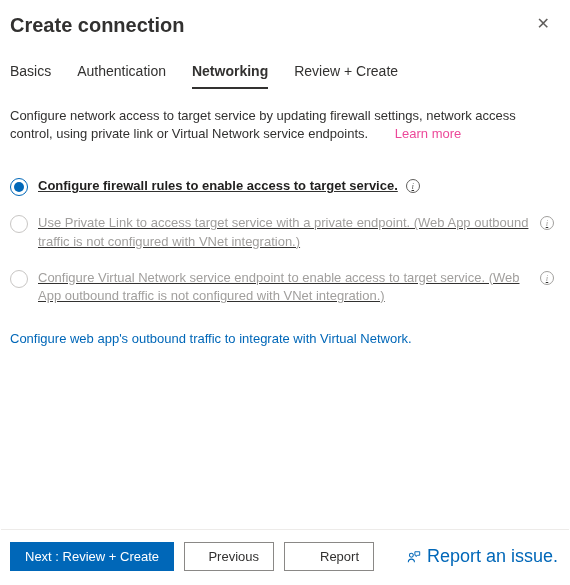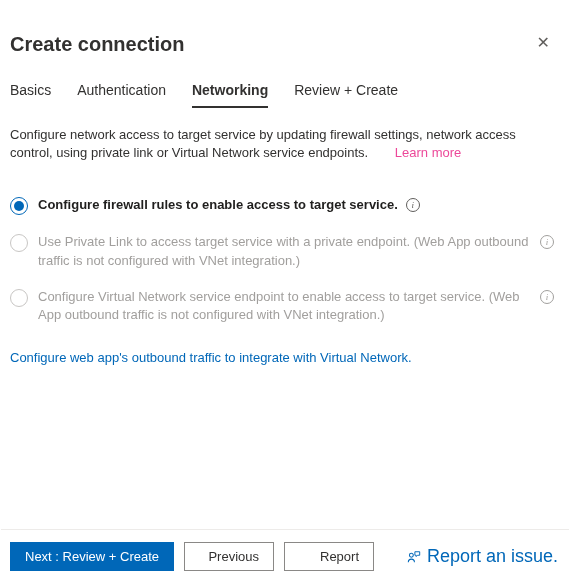--- a/index.html
+++ b/index.html
@@ -12,21 +12,20 @@
       height: 585px;
       display: flex;
       flex-direction: column;
       background: #fff;
     }
     .header {
       display: flex;
       justify-content: space-between;
       align-items: flex-start;
       padding: 14px 18px 0 10px;
-      margin-top: 19px;
     }
     .title {
       font-size: 20px;
       font-weight: 600;
       color: #323130;
     }
     .close-btn {
       font-size: 16px;
       color: #605e5c;
       cursor: pointer;
@@ -96,20 +95,21 @@
     }
     .radio.disabled {
       border: 1px solid #c8c6c4;
       cursor: default;
     }
     .opt-body {
       flex: 1;
       display: flex;
       align-items: flex-start;
       gap: 8px;
+      text-decoration: underline;
     }
     .opt-label {
       font-size: 13px;
       line-height: 1.4;
     }
     .opt-label.bold { font-weight: 600; color: #201f1e; }
     .opt-label.disabled { color: #a19f9d; }
     .info-icon {
       flex: 0 0 14px;
       width: 14px;

